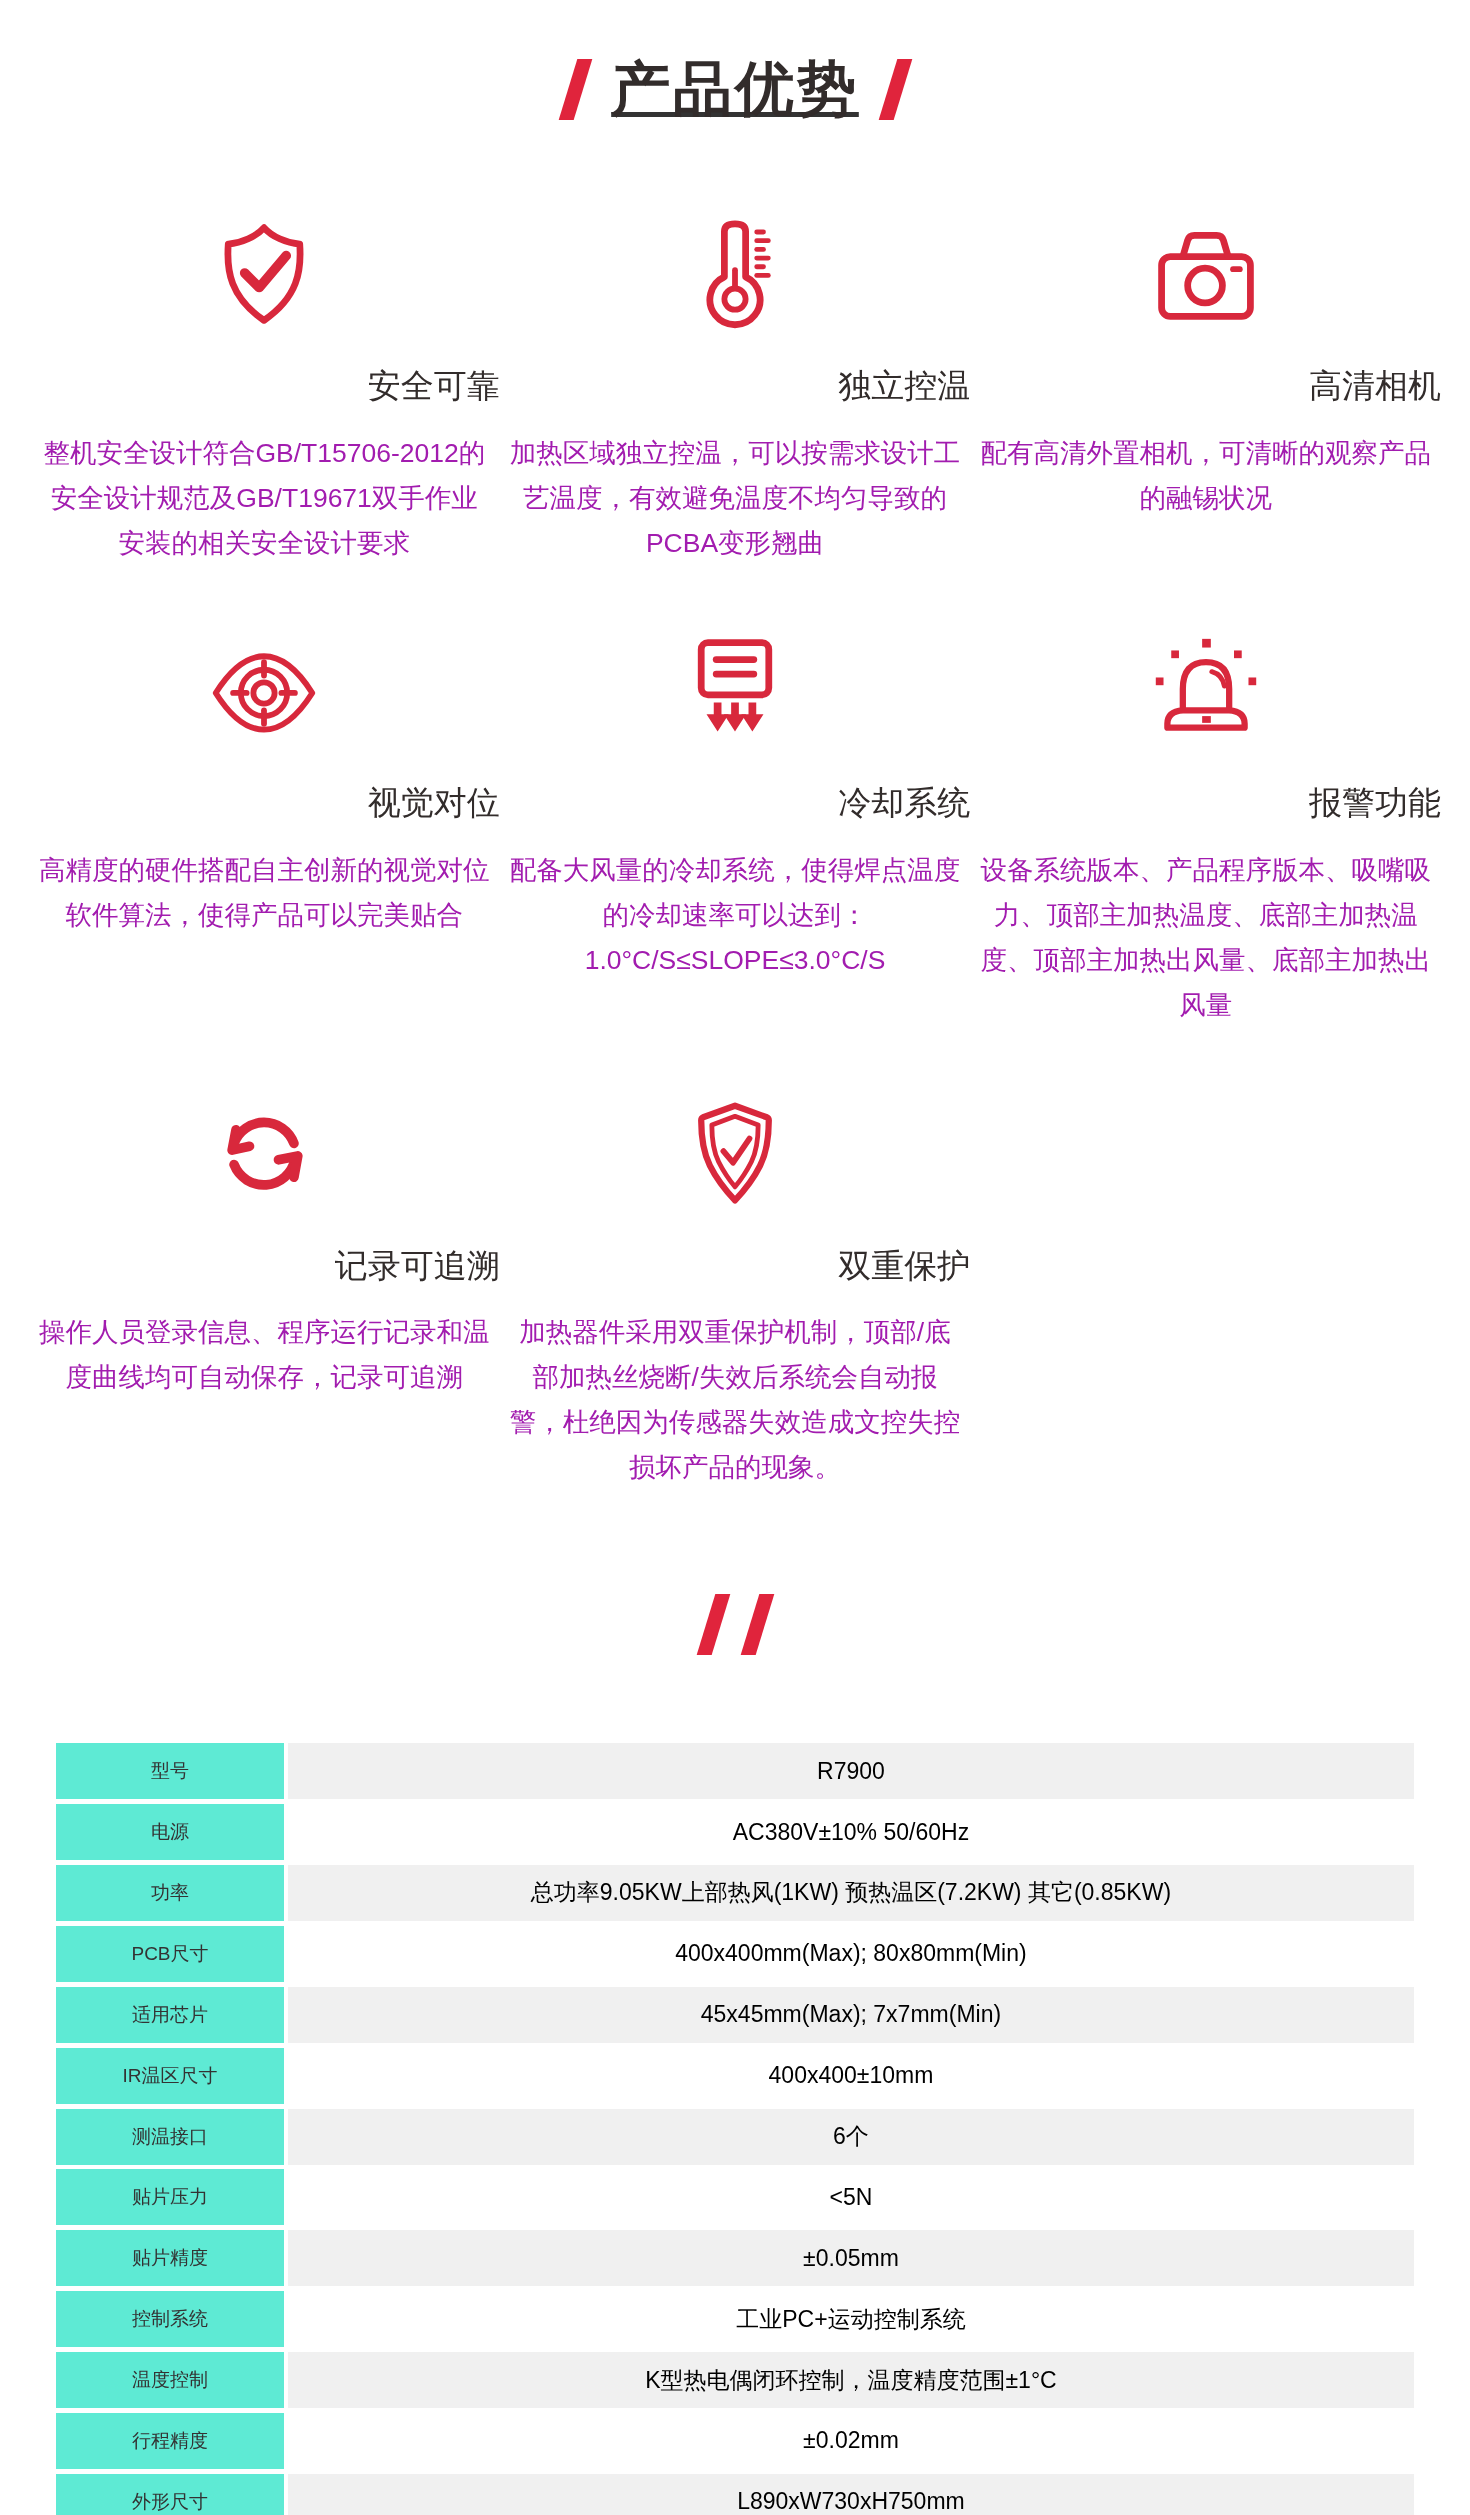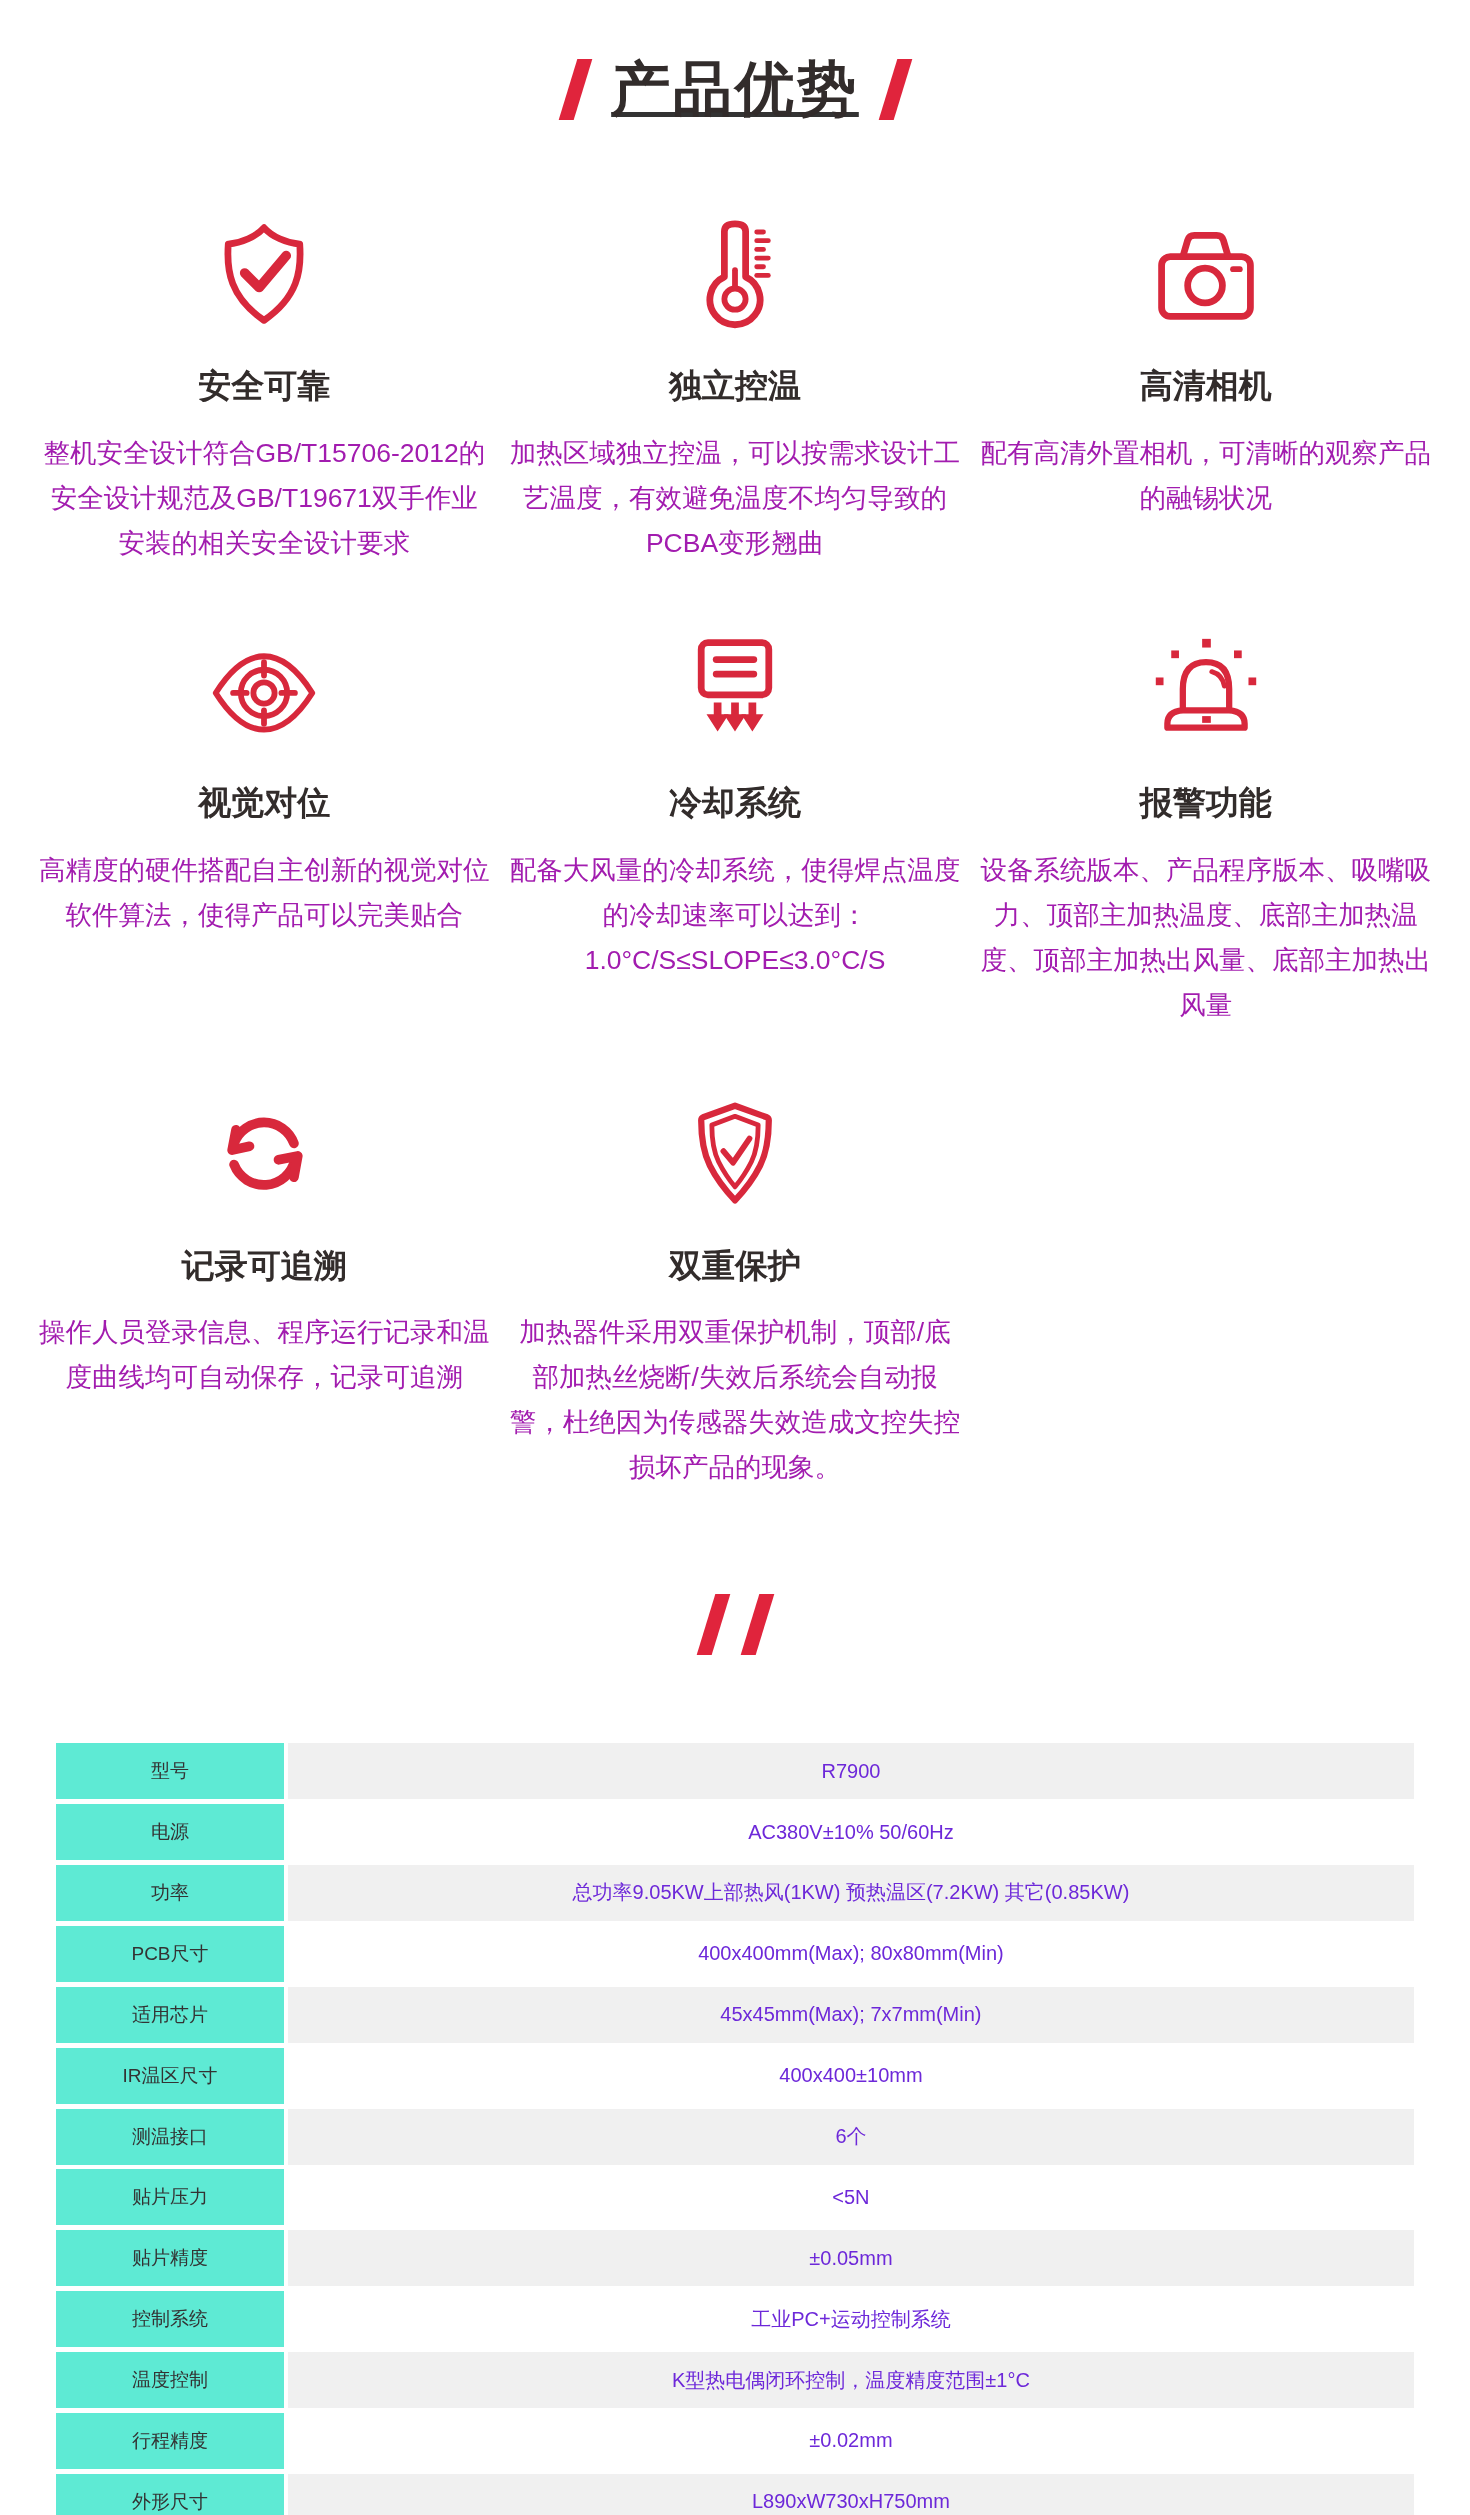--- a/index.html
+++ b/index.html
@@ -19,41 +19,41 @@
   .slash { width: 14.7px; height: 61px; background: #e0243c; transform: skewX(-17deg); }
 
   
   #advantages .sec-title { margin-bottom: 88px; }
   .features {
     display: grid; grid-template-columns: repeat(3, 1fr);
     padding: 0 29px; row-gap: 61px;
   }
   .feature { text-align: center; }
   .icon-box { height: 129px; display: flex; align-items: center; justify-content: center; margin-bottom: 25.5px; }
-  .f-title { font-size: 33px; font-weight: 700; color: #322c2b; margin-bottom: 21.6px; }
+  .f-title { font-size: 33px; font-weight: 400; color: #322c2b; margin-bottom: 21.6px; text-align: right; }
   .f-desc { font-size: 26.5px; line-height: 45px; color: #a21caf; max-width: 453px; margin: 0 auto; }
 
   
   .fi { stroke: #d8283c; fill: none; stroke-width: 7; stroke-linecap: round; stroke-linejoin: round; }
   .fi .fill { fill: #d8283c; stroke: none; }
 
   
   #specs { margin-top: 104px; }
   #specs .sec-title { margin-bottom: 88px; }
   .spec-table { margin: 0 56px; padding-bottom: 29px; }
   .spec-row { display: flex; height: 56px; margin-bottom: 4.9px; }
   .spec-label {
     flex: none; width: 228px; margin-right: 3.9px; background: #5eead4;
     display: flex; align-items: center; justify-content: center;
     font-size: 19px; color: #333333;
   }
   .spec-value {
     flex: 1; background: #ffffff;
     display: flex; align-items: center; justify-content: center;
-    font-size: 20px; color: #6d28d9; text-align: center;
+    font-size: 23px; color: #000000; text-align: center;
   }
   .spec-row:nth-child(odd) .spec-value { background: #f0f0f0; }
 </style>
 </head>
 <body>
 
 <div class="page">
 
   <section id="advantages">
     <div class="sec-title">

